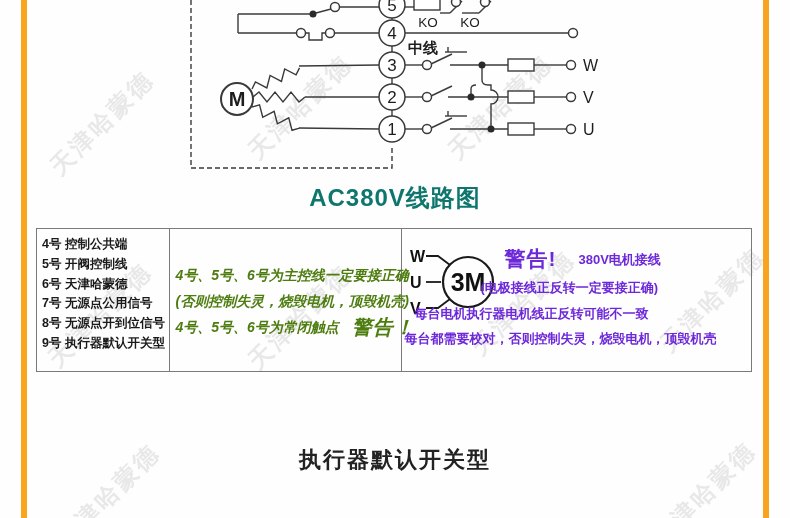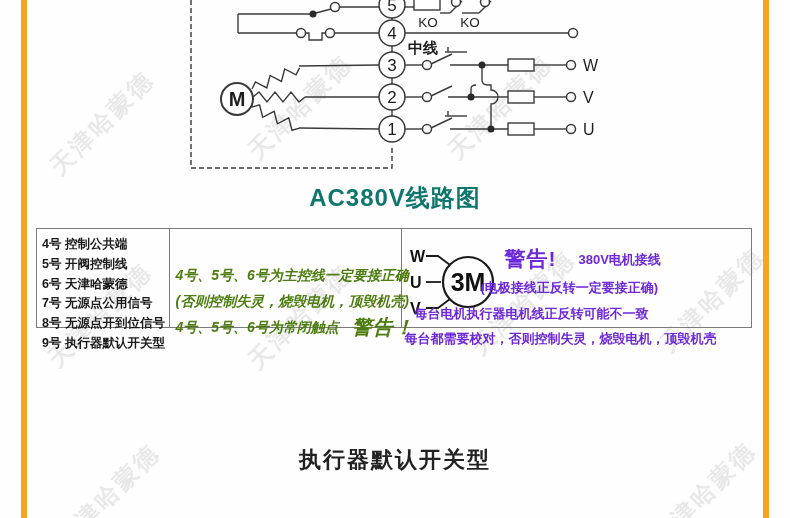--- a/index.html
+++ b/index.html
@@ -18,21 +18,21 @@
   .main-title{
     position:absolute;left:0;top:182px;width:790px;text-align:center;
     font-size:24px;font-weight:bold;letter-spacing:1px;color:#0f766e;
   }
   .footer-title{
     position:absolute;left:0;top:445px;width:790px;text-align:center;
     font-size:22px;font-weight:bold;letter-spacing:2px;color:#222;
   }
   
   .spec-table{
-    position:absolute;left:36px;top:228px;width:716px;height:100px;
+    position:absolute;left:36px;top:228px;width:716px;height:144px;
     border:1px solid #7a7a7a;box-sizing:border-box;display:flex;background:transparent;
   }
   .spec-col{position:relative;box-sizing:border-box;height:100%;}
   .col1{width:134px;border-right:1px solid #7a7a7a;padding:6px 2px 0 5px;}
   .col1 .trow{font-size:12.5px;font-weight:600;line-height:19.8px;white-space:nowrap;color:#191919;}
   .col2{width:232px;border-right:1px solid #7a7a7a;padding-top:33px;}
   .col2 .wline{font-size:14px;font-weight:bold;line-height:26px;white-space:nowrap;padding-left:5px;color:#4d7c0f;font-style:italic;}
   .col2 .wline3{display:flex;align-items:center;}
   .col2 .warn-big{font-size:20px;font-weight:bold;margin-left:13px;letter-spacing:1px;}
   .col3{width:350px;}

